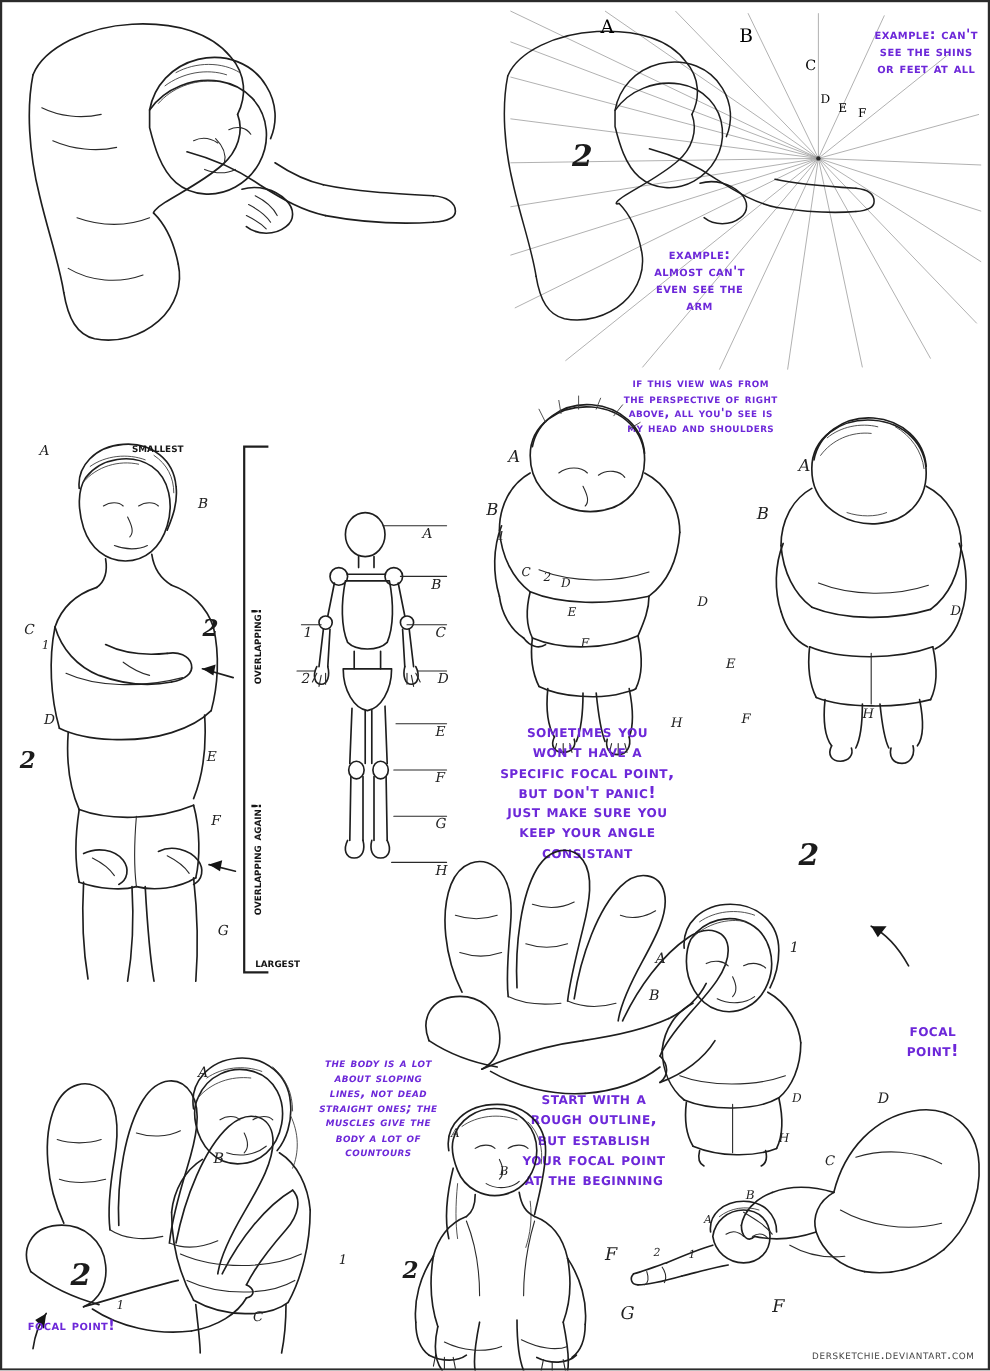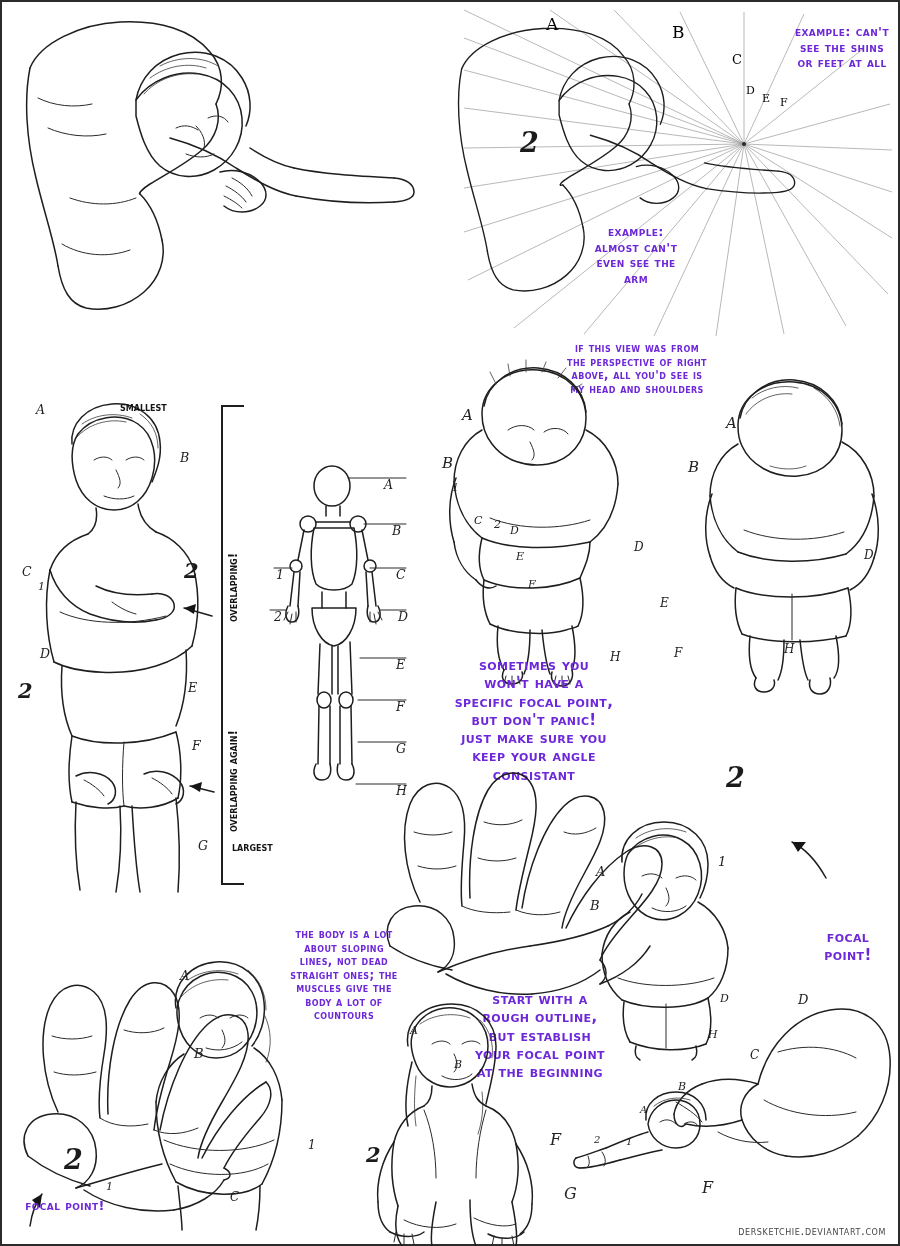--- a/index.html
+++ b/index.html
@@ -256,21 +256,21 @@
   <div class="abs letter" style="left:186px;top:678px;">E</div>
   <div class="abs letter" style="left:190px;top:736px;">F</div>
   <div class="abs letter" style="left:196px;top:836px;">G</div>
 
   <div class="abs" style="left:212px;top:400px;width:36px;height:486px;">
     <svg width="36" height="486" viewBox="0 0 36 486">
       <path class="frame" d="M30 4 L8 4 L8 482 L30 482"></path>
     </svg>
   </div>
   <div class="abs label" style="left:100px;top:398px;margin-left:18px;">Smallest</div>
-  <div class="abs label" style="left:230px;top:838px;">Largest</div>
+  <div class="abs label" style="left:230px;top:866px;">Largest</div>
   <div class="abs label vert" style="left:224px;top:500px;height:120px;">Overlapping!</div>
   <div class="abs label vert" style="left:224px;top:670px;height:160px;">Overlapping again!</div>
 
   <div class="abs" style="left:258px;top:460px;width:160px;height:380px;">
     <svg width="160" height="380" viewBox="0 0 160 380">
 
       <ellipse class="ink" cx="72" cy="24" rx="18" ry="20"></ellipse>
 
       <path class="ink" d="M66 44 L66 54 M80 44 L80 54"></path>
 
@@ -502,21 +502,21 @@
     </svg>
   </div>
   <div class="abs num big" style="left:724px;top:760px;">2</div>
   <div class="abs letter" style="left:594px;top:862px;font-size:13px;">A</div>
   <div class="abs letter" style="left:588px;top:896px;font-size:13px;">B</div>
   <div class="abs letter" style="left:716px;top:852px;font-size:13px;">1</div>
   <div class="abs letter" style="left:718px;top:990px;font-size:11px;">D</div>
   <div class="abs letter" style="left:706px;top:1026px;font-size:11px;">H</div>
   <div class="abs caption" style="left:806px;top:926px;width:80px;">Focal point!</div>
 
-  <div class="abs caption tiny" style="left:286px;top:926px;width:112px;">The body is a lot about sloping lines, not dead straight ones; the muscles give the body a lot of countours</div>
+  <div class="abs caption tiny" style="left:286px;top:958px;width:112px;font-style:italic;">The body is a lot about sloping lines, not dead straight ones; the muscles give the body a lot of countours</div>
 
   <div class="abs caption" style="left:468px;top:988px;width:140px;">Start with a rough outline, but establish your focal point at the beginning</div>
 
   <div class="abs" style="left:8px;top:938px;width:270px;height:300px;">
     <svg width="270" height="300" viewBox="0 0 270 300">
 
       <path class="ink" d="M18 216 C8 196 18 176 42 174 C66 172 84 188 86 210 C88 228 80 242 66 248"></path>
       <path class="ink" d="M66 248 C94 240 126 230 152 224"></path>
       <path class="ink" d="M18 216 C36 230 58 240 80 246"></path>
 

